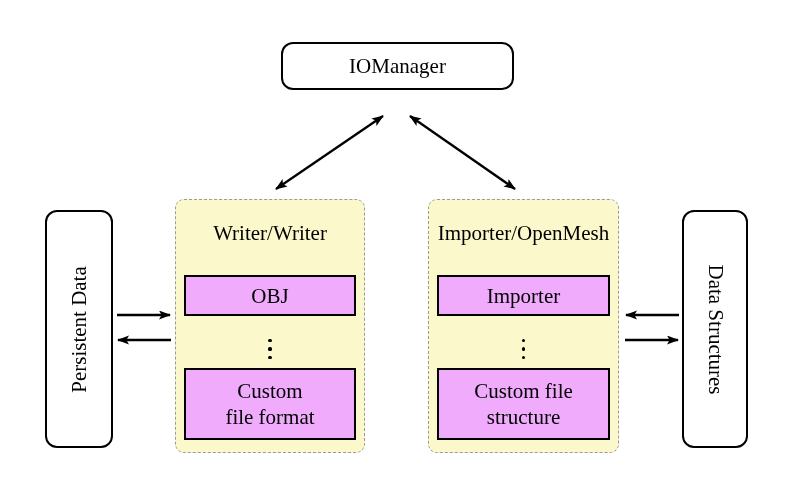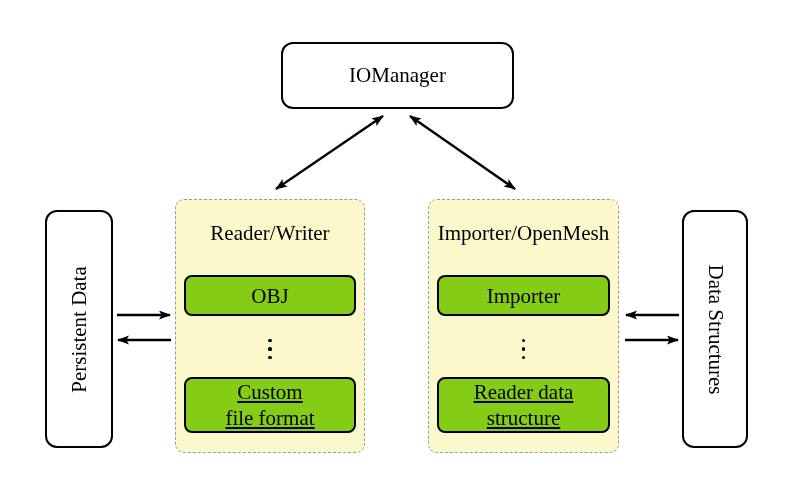--- a/index.html
+++ b/index.html
@@ -29,21 +29,21 @@
     background: #ffffff;
     border: 2.5px solid #000000;
     border-radius: 12px;
     display: flex;
     align-items: center;
     justify-content: center;
     font-size: 21px;
   }
   .io-node {
     left: 281px; top: 42px;
-    width: 233px; height: 67px;
+    width: 233px; height: 48px;
   }
   .side-node {
     top: 210px;
     height: 238px;
   }
   .side-node.left { left: 45px;  width: 68px; }
   .side-node.right{ left: 682px; width: 66px; }
   .rot-ccw { transform: rotate(-90deg); white-space: nowrap; }
   .rot-cw  { transform: rotate(90deg);  white-space: nowrap; }
   .group {
@@ -61,33 +61,33 @@
     position: absolute;
     top: 20px; left: 0; right: 0;
     text-align: center;
     font-size: 21px;
     line-height: 26px;
   }
   .item {
     position: absolute;
     left: 8px; right: 8px;
     box-sizing: border-box;
-    background: #84cc16;
+    background: #f0abfc;
     border: 2.5px solid #000000;
-    border-radius: 8px;
+    border-radius: 0;
     display: flex;
     align-items: center;
     justify-content: center;
     text-align: center;
     font-size: 21px;
     line-height: 26px;
     white-space: pre-line;
   }
   .item.first  { top: 75px;  height: 41px; }
-  .item.second { top: 177px; height: 56px; text-decoration: underline; }
+  .item.second { top: 168px; height: 72px; }
   .vdots {
     position: absolute;
     top: 136px; left: 0; right: 0;
     height: 26px;
     display: flex;
     flex-direction: column;
     align-items: center;
     justify-content: center;
     gap: 5px;
   }
@@ -129,36 +129,36 @@
 
   <div class="node side-node left">
     <span class="rot-ccw">Persistent Data</span>
   </div>
 
   <div class="node side-node right">
     <span class="rot-cw">Data Structures</span>
   </div>
 
   <div class="group rw">
-    <div class="group-title">Reader/Writer</div>
+    <div class="group-title">Writer/Writer</div>
     <div class="item first">OBJ</div>
     <div class="vdots">
         <i></i>
         <i></i>
         <i></i>
       </div>
     <div class="item second">Custom
 file format</div>
   </div>
 
   <div class="group ie">
     <div class="group-title">Importer/OpenMesh</div>
     <div class="item first">Importer</div>
     <div class="vdots">
         <i></i>
         <i></i>
         <i></i>
       </div>
-    <div class="item second">Reader data
+    <div class="item second">Custom file
 structure</div>
   </div>
 
 </div>
 
 </body></html>

